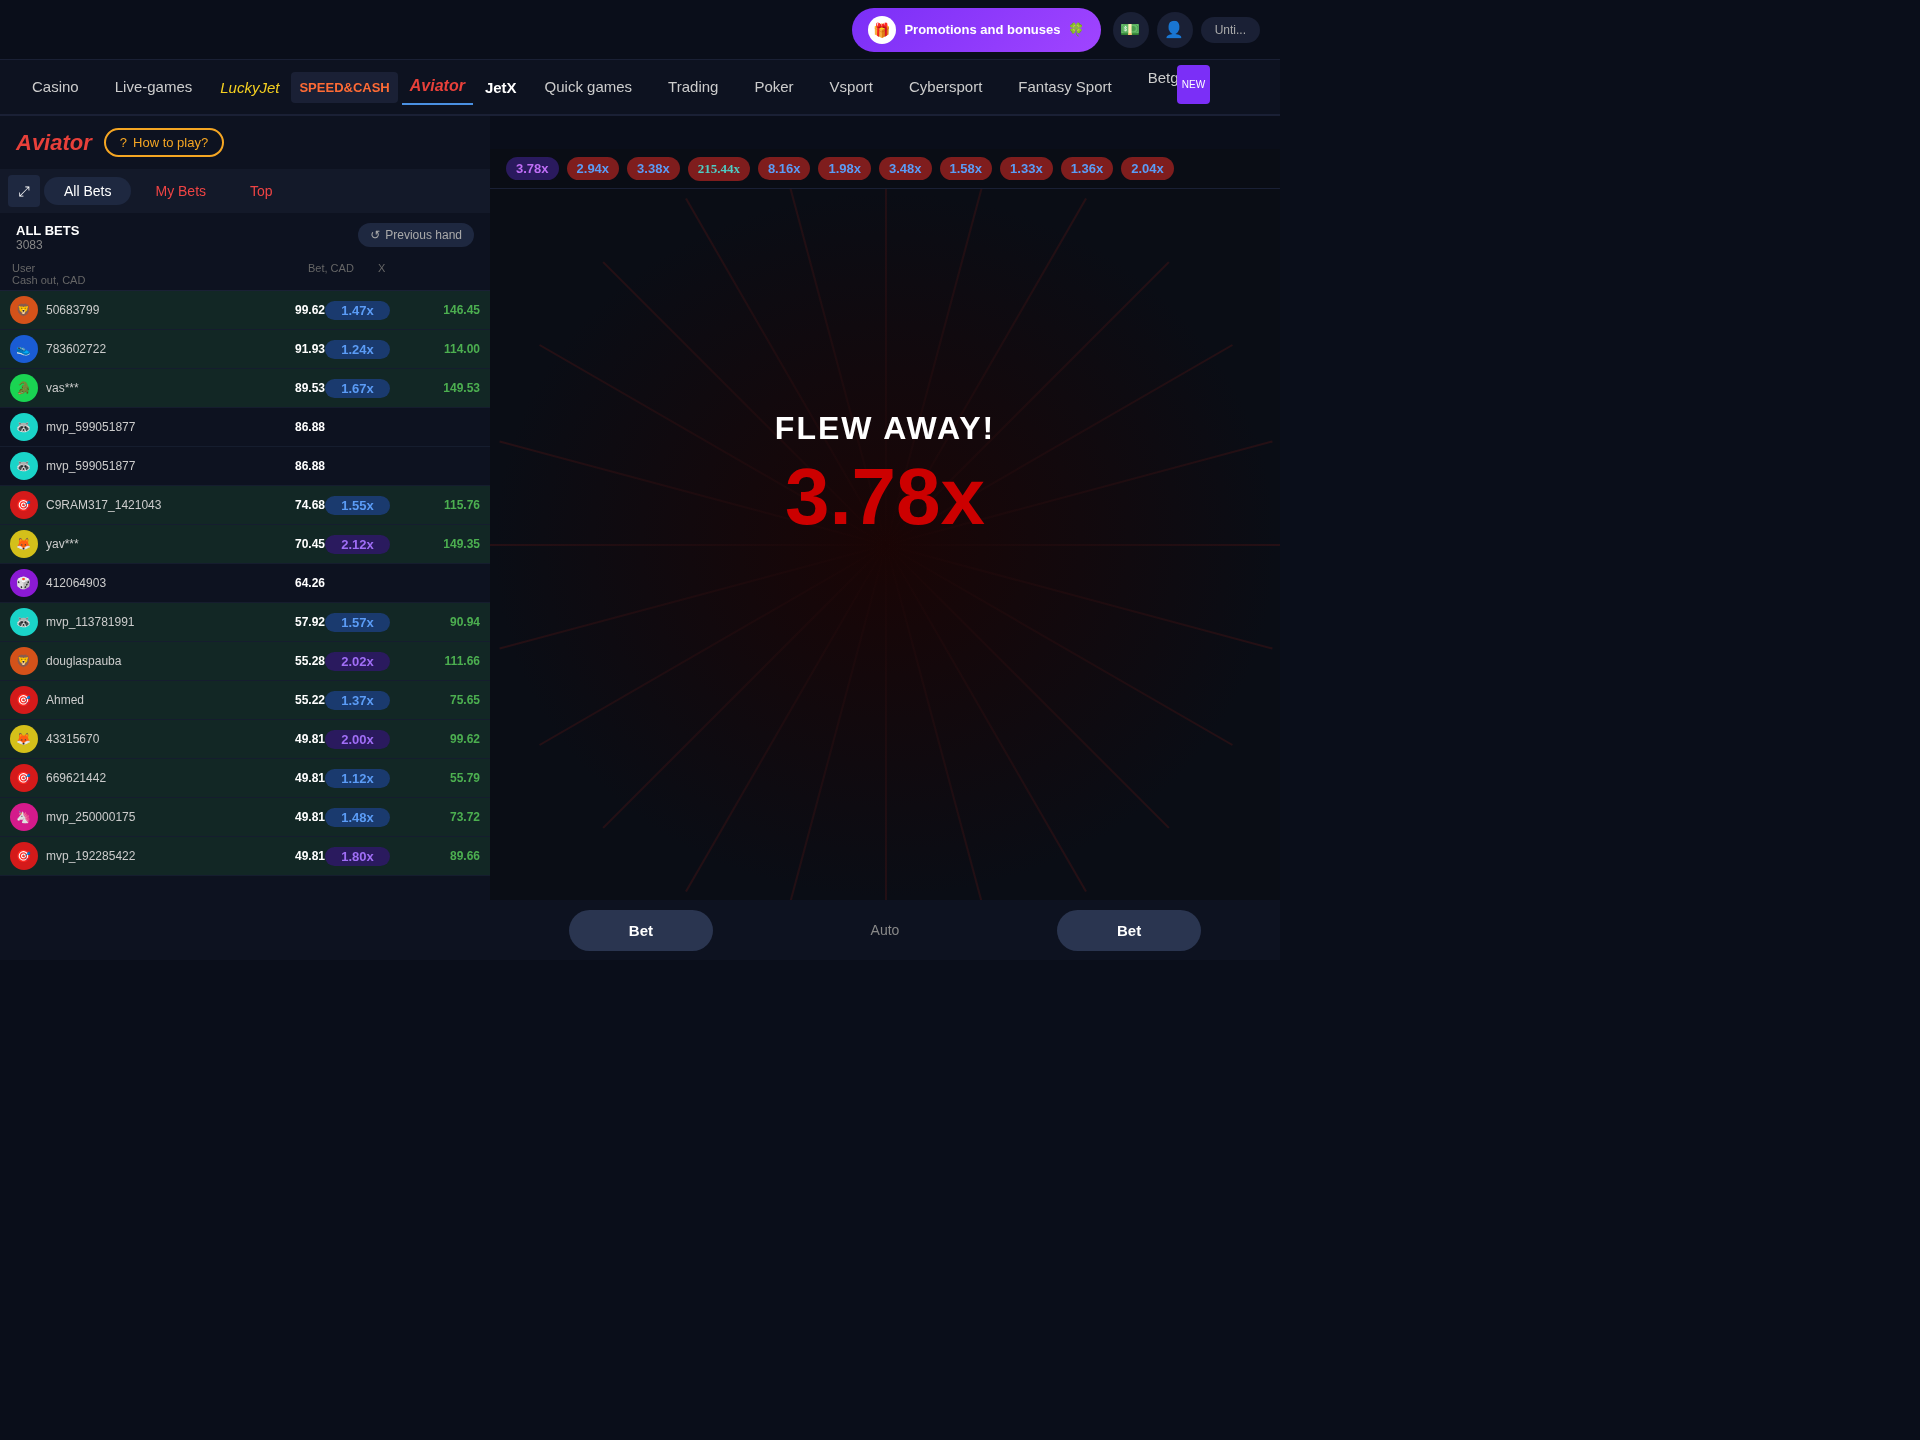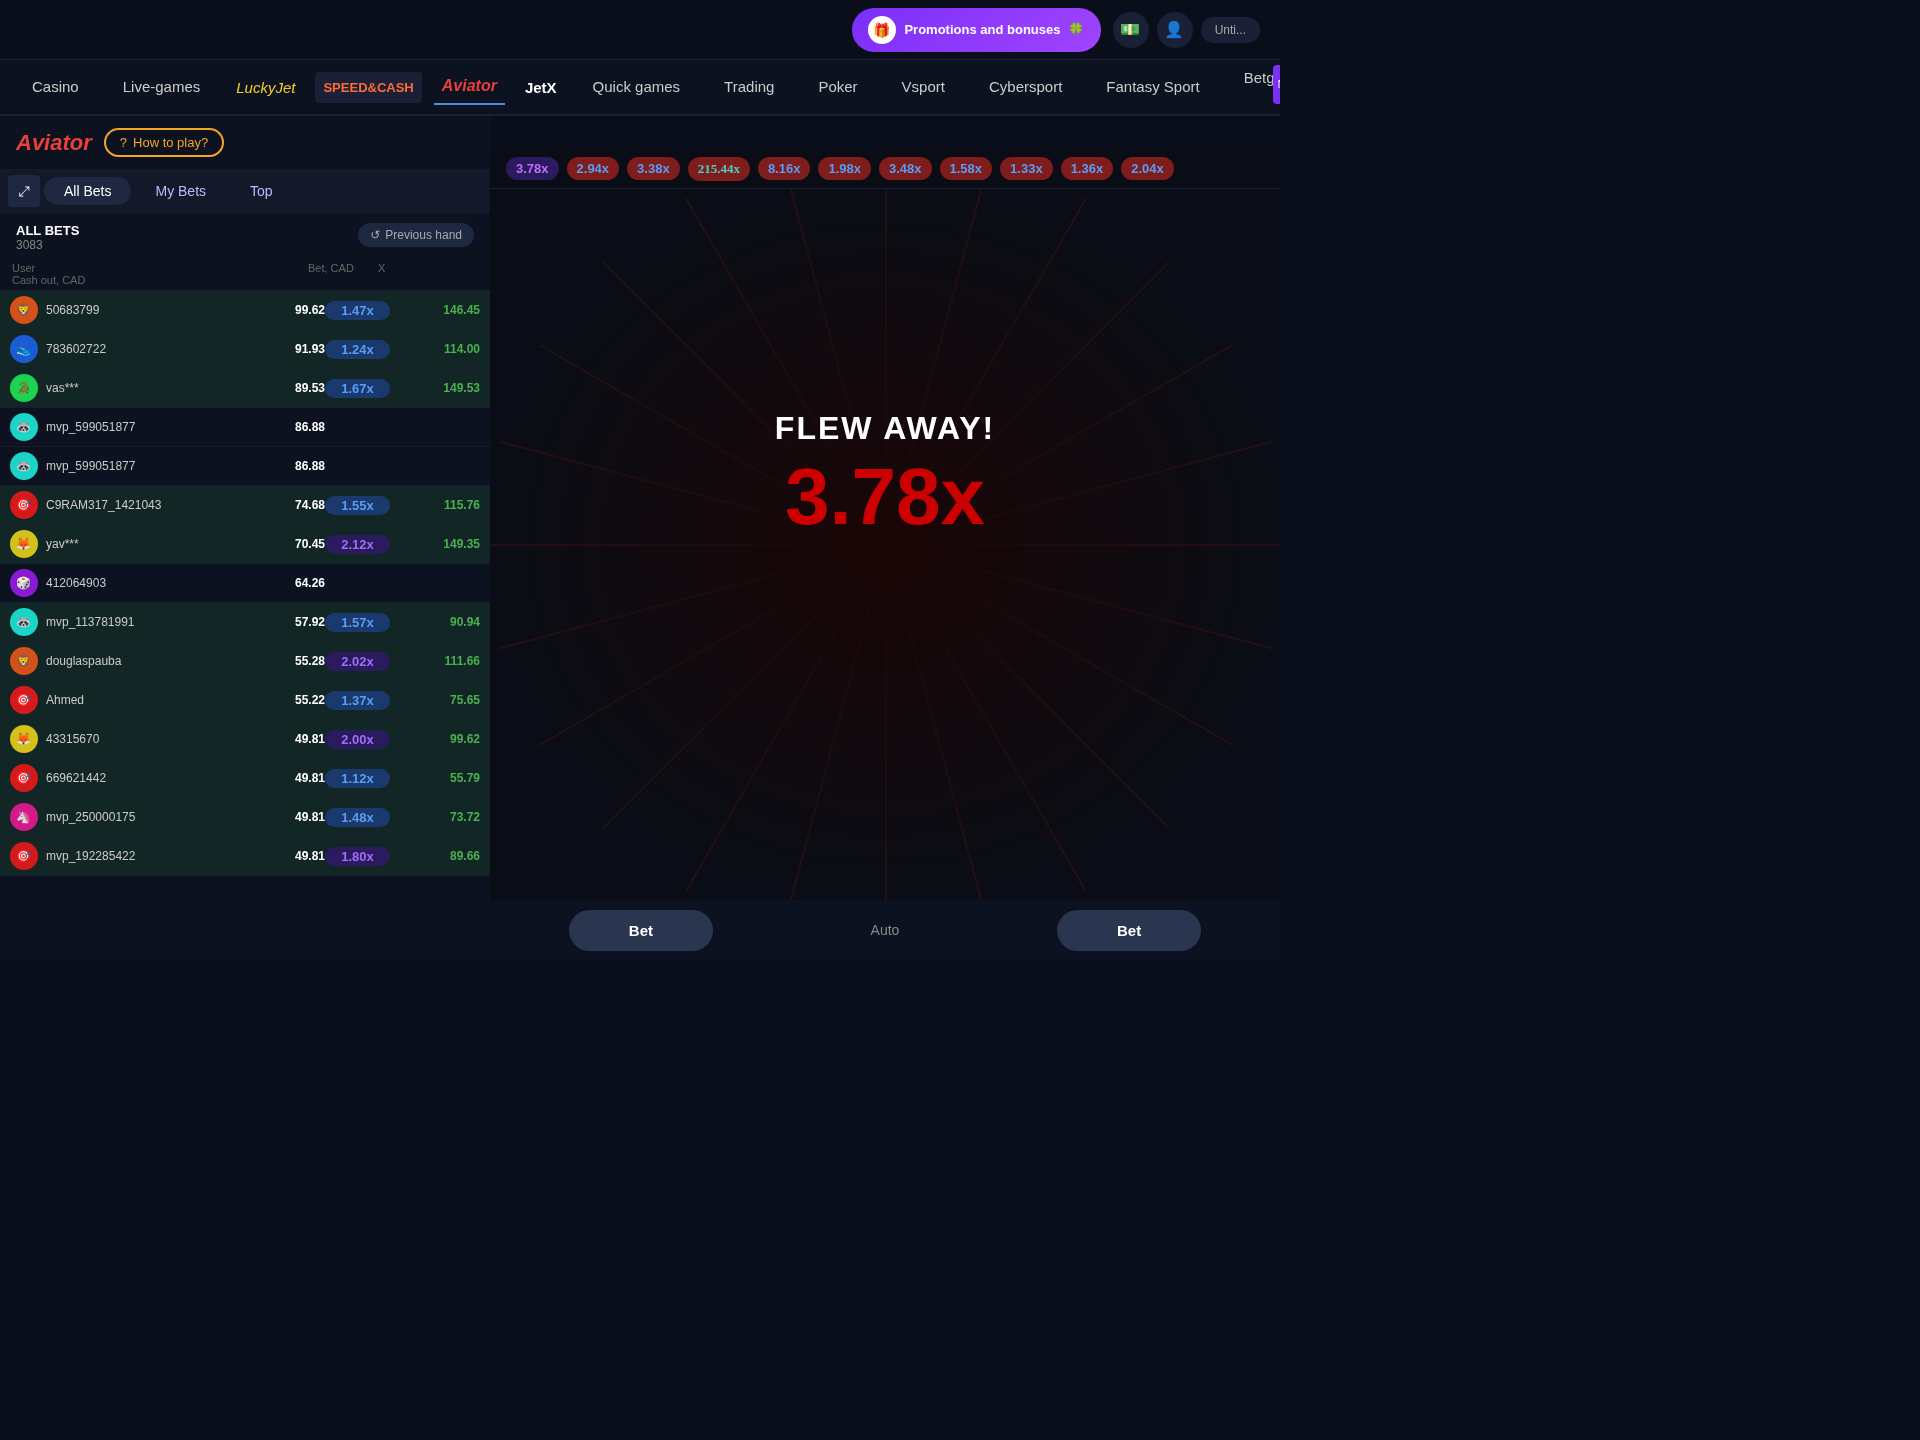--- a/index.html
+++ b/index.html
@@ -61,21 +61,21 @@
       color: #aaa;
     }
 
     
     .nav-bar {
       background: #0d1220;
       height: 56px;
       display: flex;
       align-items: center;
       padding: 0 16px;
-      gap: 12px;
+      gap: 4px;
       border-bottom: 2px solid #1a2035;
       overflow: hidden;
     }
     .nav-item {
       padding: 8px 16px;
       font-size: 15px;
       cursor: pointer;
       color: #ccc;
       white-space: nowrap;
       border-bottom: 2px solid transparent;
@@ -180,21 +180,21 @@
       border-radius: 4px;
       width: 32px; height: 32px;
       cursor: pointer;
       color: #fff;
       font-size: 14px;
       display: flex; align-items: center; justify-content: center;
     }
     .bets-tab {
       background: transparent;
       border: none;
-      color: #c4b5fd;
+      color: #ef4444;
       font-size: 14px;
       padding: 6px 20px;
       cursor: pointer;
       border-radius: 16px;
     }
     .bets-tab.active {
       background: #1e2840;
       color: #fff;
     }
 

